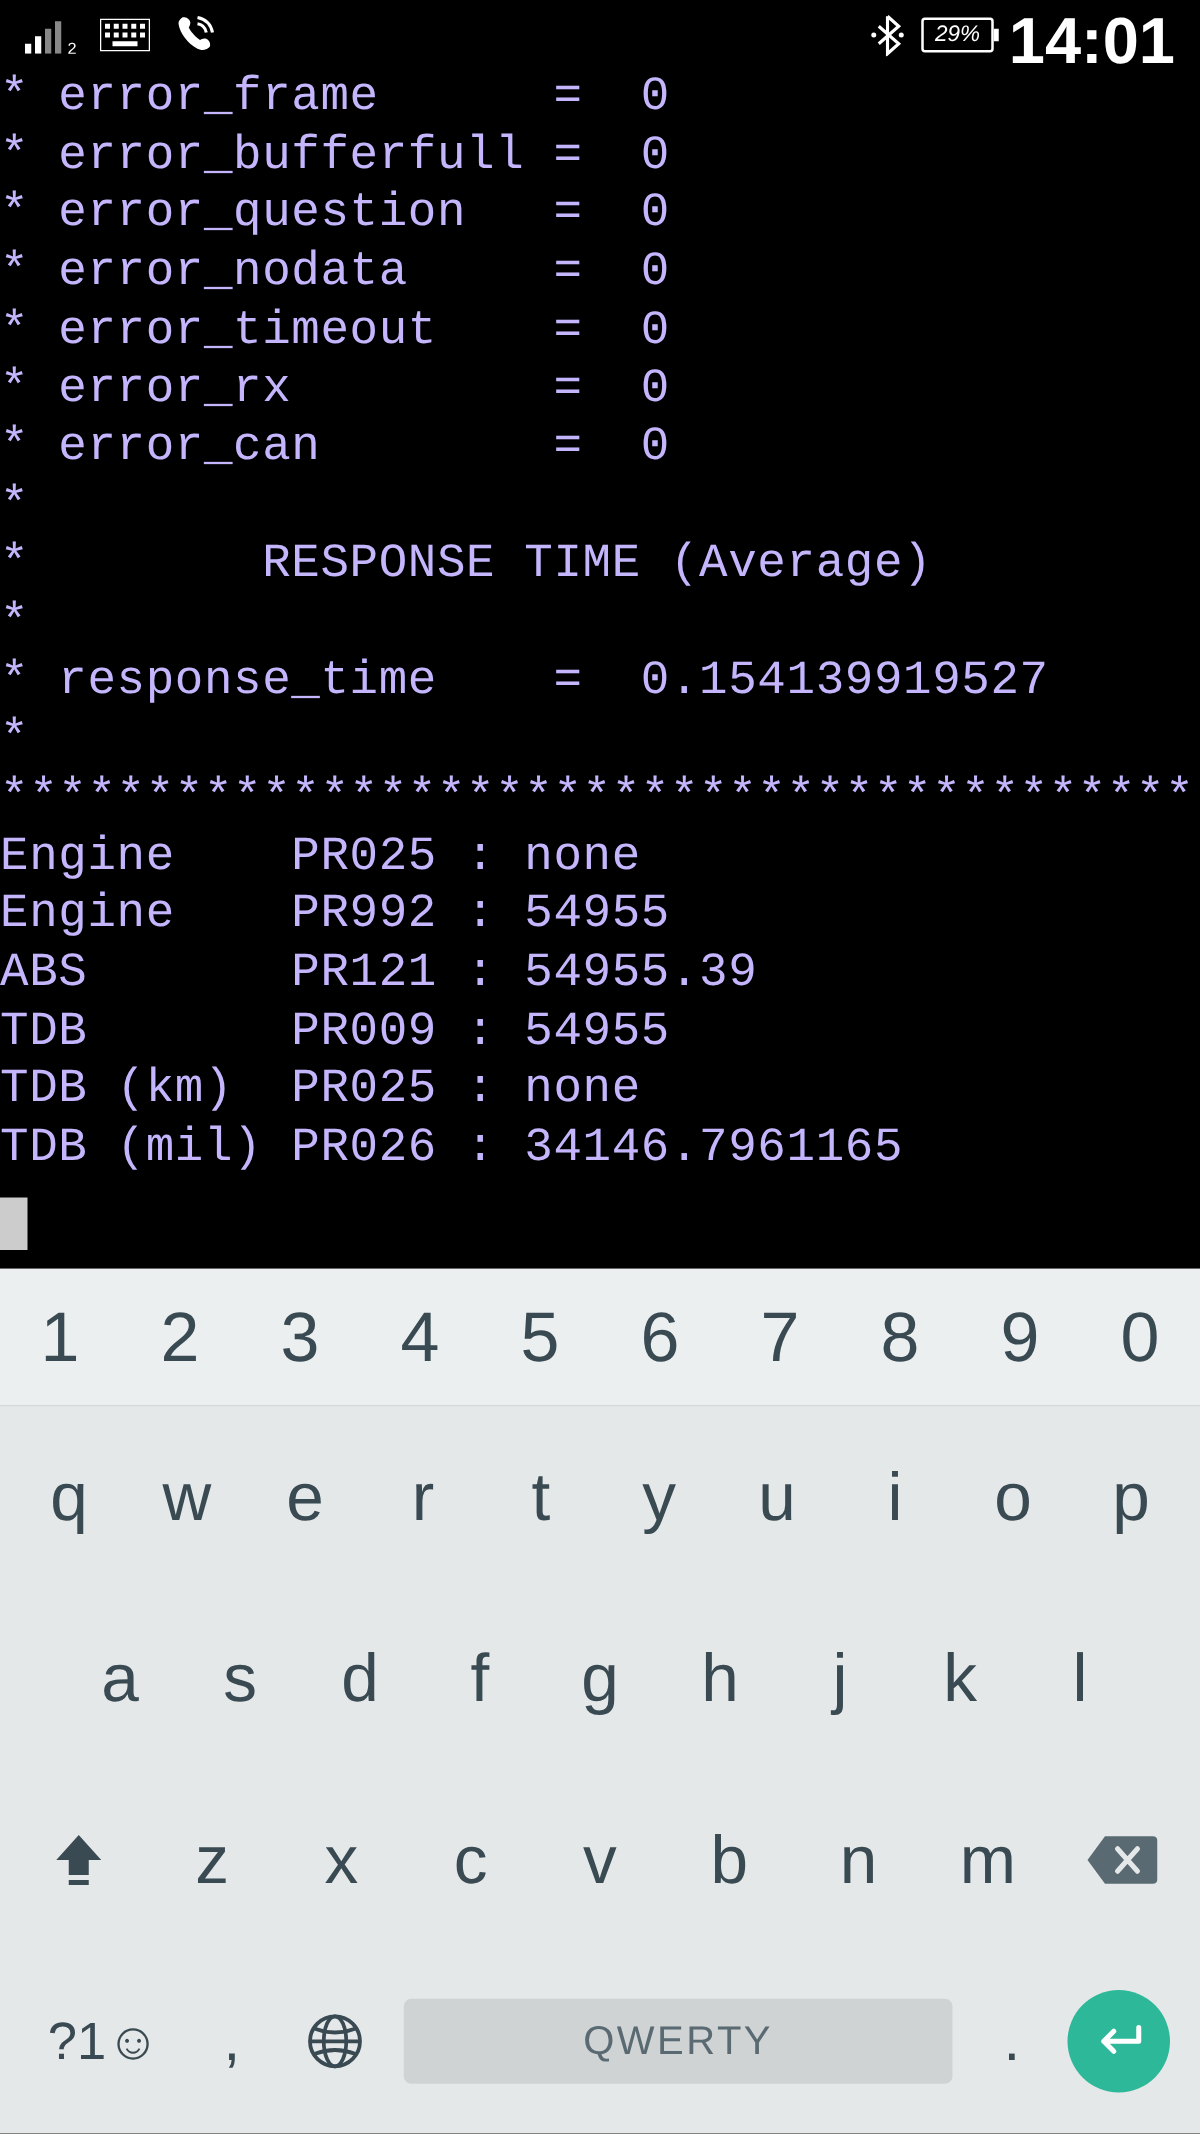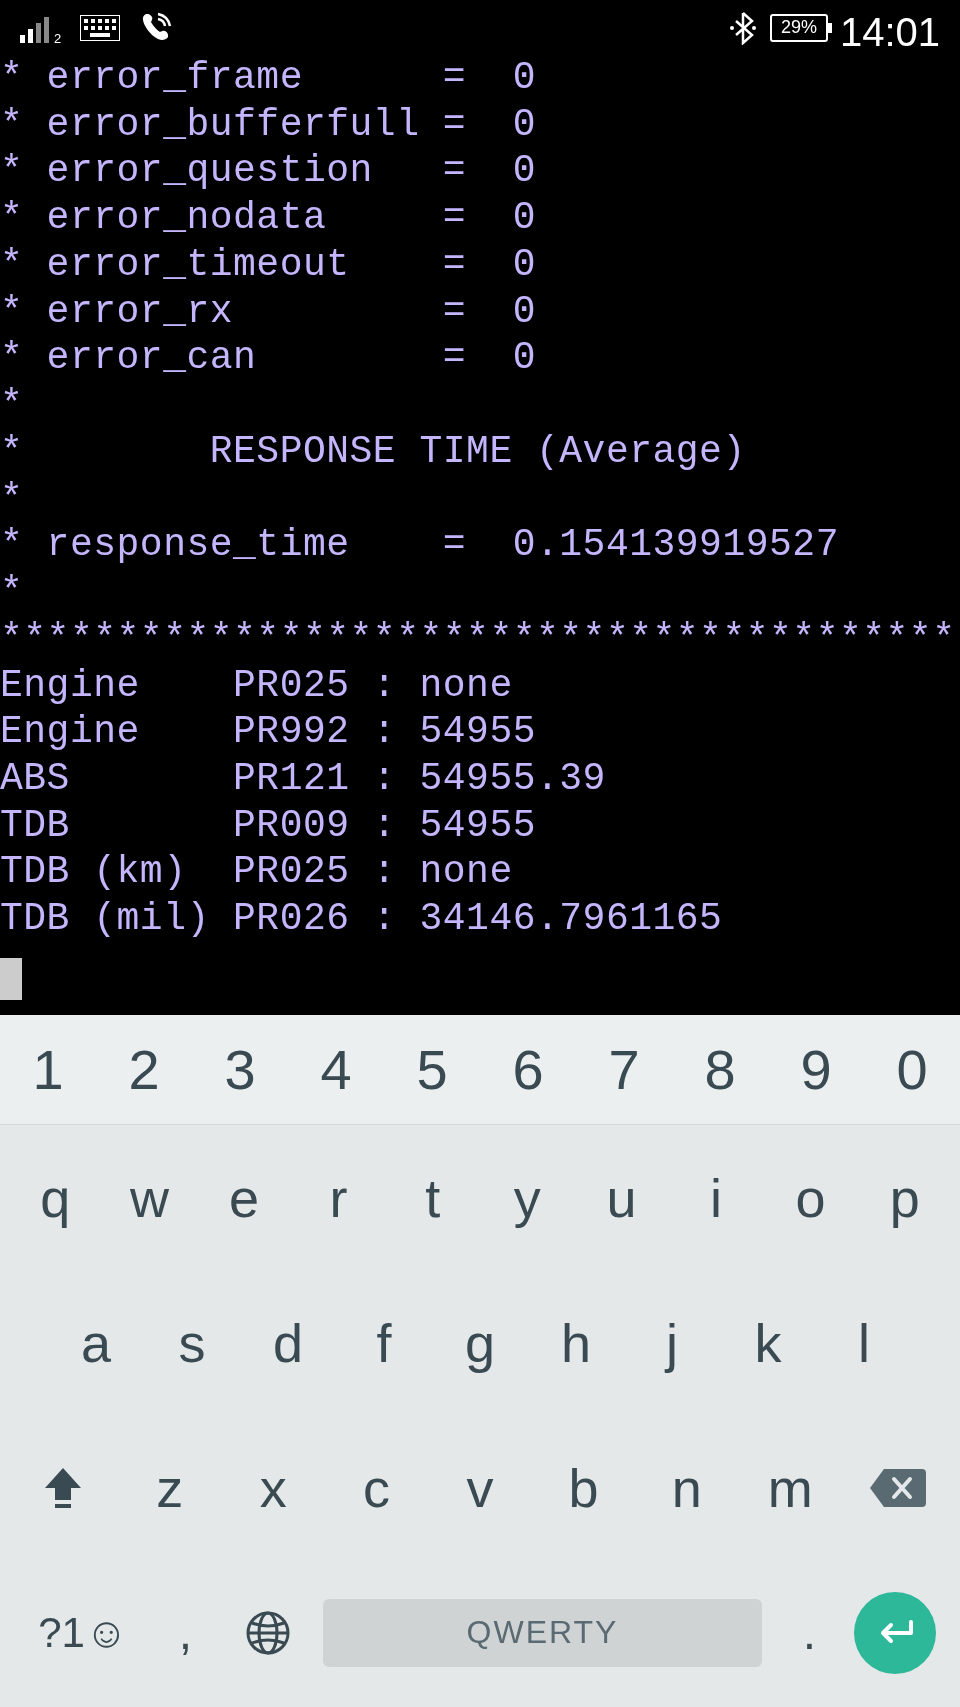--- a/index.html
+++ b/index.html
@@ -32,20 +32,21 @@
       align-items: center;
       gap: 12px;
     }
     .signal-icon svg, .keyboard-icon svg, .phone-icon svg, .bluetooth-icon svg {
       display: block;
     }
     .battery-box {
       display: flex;
       align-items: flex-start;
       gap: 4px;
+      font-style: italic;
     }
     .battery-shape {
       width: 58px;
       height: 28px;
       border: 2px solid #fff;
       border-radius: 3px;
       position: relative;
       display: flex;
       align-items: center;
       justify-content: center;
@@ -55,23 +56,23 @@
     .battery-shape::after {
       content: '';
       position: absolute;
       right: -6px;
       top: 7px;
       width: 4px;
       height: 10px;
       background: #fff;
     }
     .time {
-      font-size: 40px;
-      font-family: sans-serif;
-      font-weight: 400;
+      font-size: 52px;
+      font-family: sans-serif;
+      font-weight: 700;
       margin-top: 10px;
     }
     
     
     .terminal {
       background: #000;
       color: #c4b5fd;
       font-size: 38px;
       line-height: 1.23;
       white-space: pre;

